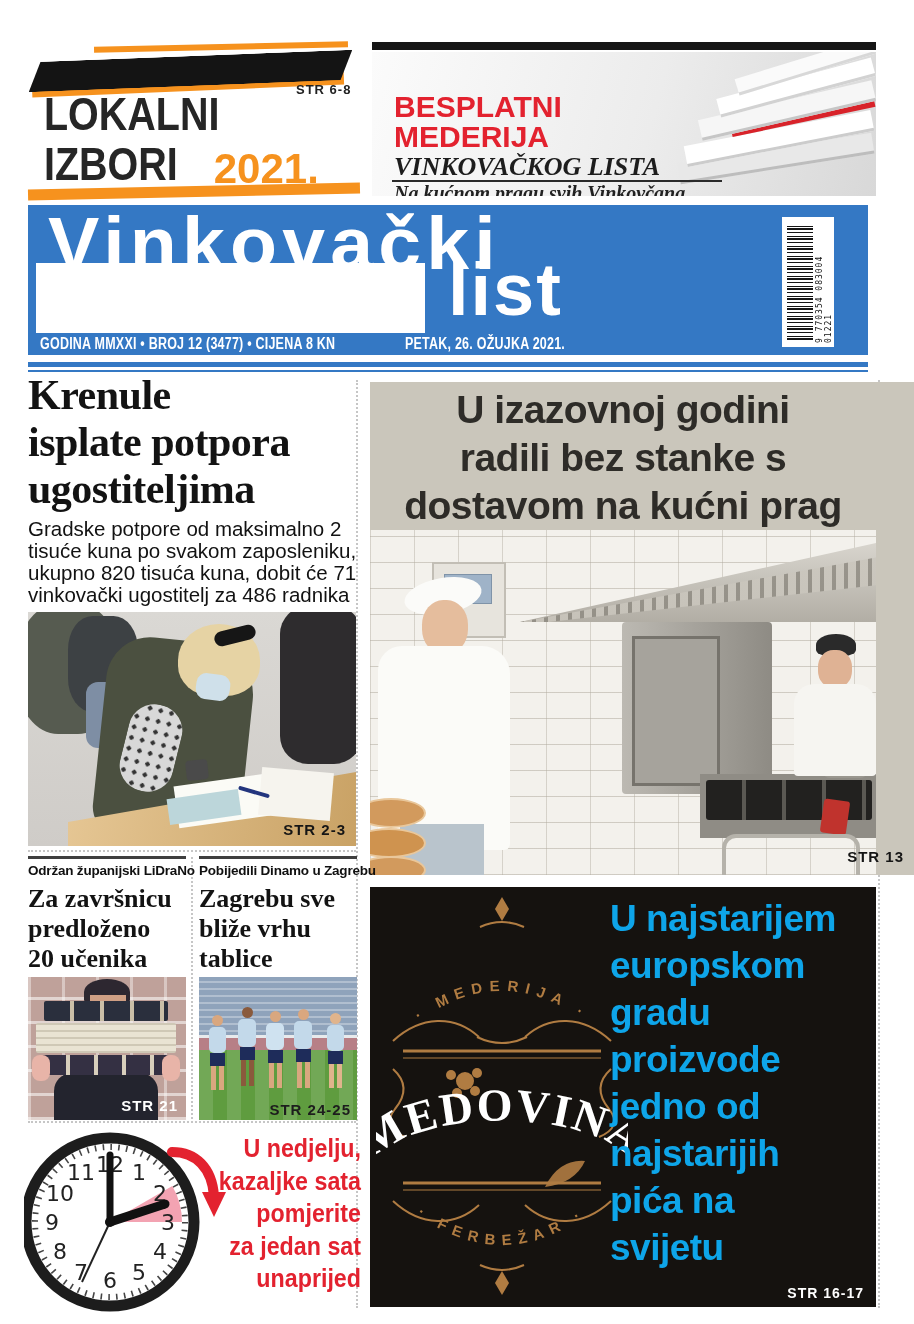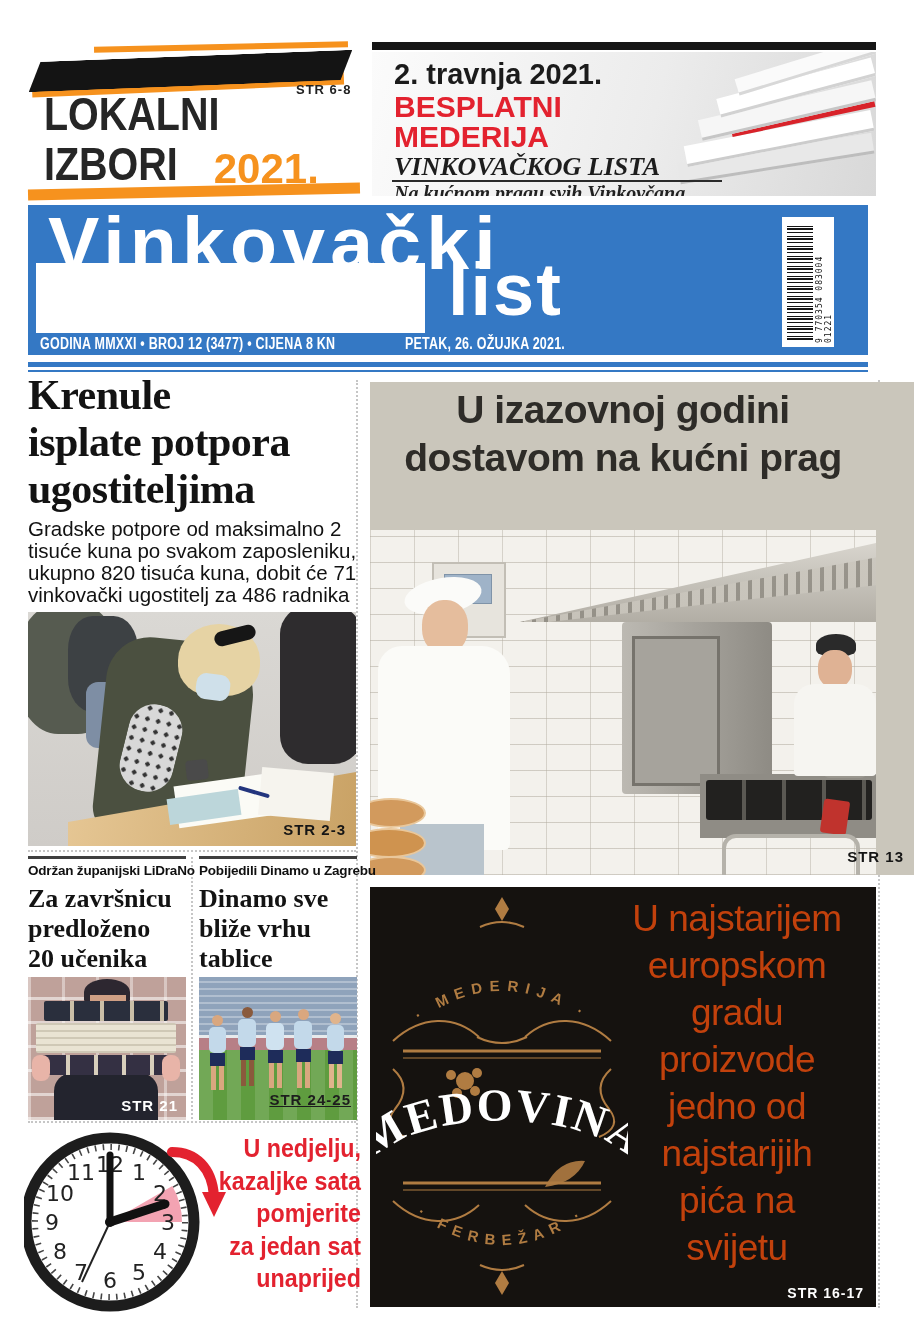--- a/index.html
+++ b/index.html
@@ -25,21 +25,21 @@
   .kicker{font-size:13.5px;font-weight:800;color:#101010;letter-spacing:-.2px;white-space:nowrap;}
   .mini-headline div{font-family:"Liberation Serif",serif;font-weight:800;font-size:26px;line-height:30px;color:#131313;}
   .str-label{font-weight:700;font-size:15px;letter-spacing:1px;color:#151515;}
   .str-label.light{color:#fff;}
   .dotted-v{border-left:2px dotted #c6c6c6;width:0;}
   .dotted-h{border-top:2px dotted #c6c6c6;height:0;}
   
   .clock-lines div{font-size:25px;line-height:32.5px;font-weight:800;color:#E3222F;text-align:right;transform:scaleX(.93);transform-origin:right;}
   
   .ad{background:#15120F;}
-  .ad-headline div{font-size:37px;line-height:47px;font-weight:400;color:#c2410c;text-align:center;letter-spacing:-.5px;}
+  .ad-headline div{font-size:37px;line-height:47px;font-weight:700;color:#0ea5e9;text-align:left;letter-spacing:-.5px;}
   
   .photo{overflow:hidden;}
   .barcode-bars{background:repeating-linear-gradient(0deg,#161616 0 2px,#fff 2px 3px,#161616 3px 4px,#fff 4px 7px,#161616 7px 8px,#fff 8px 10px);}
   .vtext{writing-mode:vertical-rl;transform:rotate(180deg);font-family:"DejaVu Sans Mono",monospace;font-size:8px;color:#111;letter-spacing:1px;}
 </style>
 </head>
 <body>
 
 <div id="page">
 
@@ -61,21 +61,20 @@
     <div class="abs photo" style="left:0;top:10px;width:504px;height:144px;background:linear-gradient(105deg,#fbfbfb 0%,#ececec 55%,#d8d8d8 100%);">
 
       <div class="abs" style="left:300px;top:0;width:204px;height:144px;">
         <div class="abs" style="left:6px;top:96px;width:196px;height:18px;background:#e8e8e8;border-bottom:3px solid #bdbdbd;transform:rotate(-9deg);"></div>
         <div class="abs" style="left:12px;top:76px;width:190px;height:18px;background:#fff;border-bottom:3px solid #cccccc;transform:rotate(-11deg);"></div>
         <div class="abs" style="left:58px;top:60px;width:146px;height:10px;background:#D8232A;transform:rotate(-12deg);"></div>
         <div class="abs" style="left:26px;top:48px;width:178px;height:18px;background:#f6f6f6;border-bottom:3px solid #c6c6c6;transform:rotate(-13deg);"></div>
         <div class="abs" style="left:44px;top:26px;width:160px;height:16px;background:#fff;border-bottom:3px solid #d2d2d2;transform:rotate(-15deg);"></div>
         <div class="abs" style="left:62px;top:6px;width:142px;height:14px;background:#fafafa;border-bottom:3px solid #d8d8d8;transform:rotate(-17deg);"></div>
       </div>
-      <div class="abs" style="left:22px;top:6px;font-size:29px;font-weight:800;color:#1b1b1b;">2. travnja 2021.</div>
       <div class="abs red" style="left:22px;top:38px;font-size:30px;font-weight:800;">BESPLATNI</div>
       <div class="abs red" style="left:22px;top:68px;font-size:30px;font-weight:800;">MEDERIJA</div>
       <div class="abs serif" style="left:22px;top:100px;font-size:26px;font-weight:700;font-style:italic;color:#1d1d1d;">VINKOVAČKOG LISTA</div>
       <div class="abs" style="left:20px;top:128px;width:330px;height:2px;background:#2a2a2a;"></div>
       <div class="abs serif" style="left:22px;top:130px;font-size:20px;font-weight:700;font-style:italic;color:#222;">Na kućnom pragu svih Vinkovčana</div>
     </div>
   </section>
 
   <header class="abs masthead" style="left:28px;top:205px;width:840px;height:150px;">
     <div class="abs mast-title" style="left:20px;top:-4px;font-size:74px;">Vinkovački</div>
@@ -156,20 +155,21 @@
     <div class="abs" style="left:-14px;top:416px;width:66px;height:26px;background:#d29a5d;border-radius:50%;border:2px solid #e9c79b;"></div>
     <div class="abs" style="left:-18px;top:446px;width:70px;height:26px;background:#cf934f;border-radius:50%;border:2px solid #e9c79b;"></div>
     <div class="abs" style="left:-14px;top:474px;width:66px;height:24px;background:#d29a5d;border-radius:50%;border:2px solid #e9c79b;"></div>
 
     <div class="abs" style="left:446px;top:252px;width:40px;height:22px;background:#2a2a2a;border-radius:50% 50% 30% 30%;"></div>
     <div class="abs" style="left:448px;top:268px;width:34px;height:38px;background:#dfb294;border-radius:45%;"></div>
     <div class="abs" style="left:424px;top:302px;width:82px;height:92px;background:#f6f5f1;border-radius:20px 20px 4px 4px;"></div>
 
     <div class="feature-headline" style="position:absolute;left:0;top:4px;width:506px;">
         <div>U izazovnoj godini</div>
+        <div>radili bez stanke s</div>
         <div>dostavom na kućni prag</div>
       </div>
     <div class="abs str-label" style="right:12px;bottom:10px;margin-left:28px;">STR 13</div>
   </article>
 
   <section class="abs" style="left:28px;top:856px;width:158px;height:304px;">
     <div class="abs kicker-rule" style="left:0;top:0;width:158px;"></div>
     <div class="abs kicker" style="left:0;top:7px;">Održan županijski LiDraNo</div>
     <div class="mini-headline" style="position:absolute;left:0;top:28px;width:158px;">
         <div>Za završnicu</div>
@@ -186,21 +186,21 @@
       <div class="abs" style="left:4px;top:78px;width:18px;height:26px;background:#e8b4a8;border-radius:8px;"></div>
       <div class="abs" style="left:134px;top:78px;width:18px;height:26px;background:#e8b4a8;border-radius:8px;"></div>
       <div class="abs str-label light" style="right:8px;bottom:6px;">STR 21</div>
     </div>
   </section>
 
   <section class="abs" style="left:199px;top:856px;width:158px;height:264px;">
     <div class="abs kicker-rule" style="left:0;top:0;width:158px;"></div>
     <div class="abs kicker" style="left:0;top:7px;">Pobijedili Dinamo u Zagrebu</div>
     <div class="mini-headline" style="position:absolute;left:0;top:28px;width:158px;">
-        <div>Dinamo sve</div>
+        <div>Zagrebu sve</div>
         <div>bliže vrhu</div>
         <div>tablice</div>
       </div>
     <div class="abs photo" style="left:0;top:121px;width:158px;height:143px;background:#5f9c3f;">
       <div class="abs" style="left:0;top:0;width:158px;height:62px;background-color:#8fa3bb;background-image:repeating-linear-gradient(0deg,rgba(255,255,255,.3) 0 2px,transparent 2px 7px);"></div>
       <div class="abs" style="left:0;top:58px;width:158px;height:3px;background:#e8eaec;"></div>
       <div class="abs" style="left:0;top:61px;width:158px;height:12px;background:#b77f86;"></div>
       <div class="abs" style="left:0;top:73px;width:158px;height:70px;background:repeating-linear-gradient(90deg,rgba(255,255,255,.12) 0 14px,transparent 14px 28px);"></div>
 
       <div class="abs" style="left:8px;top:38px;width:20px;height:80px;">
@@ -226,21 +226,21 @@
         <div style="width:18px;height:28px;background:#c3d9ea;border-radius:5px;margin:1px auto 0;"></div>
         <div style="width:15px;height:13px;background:#1e2c5a;margin:0 auto;"></div>
         <div style="width:13px;height:26px;margin:0 auto;background:linear-gradient(90deg,#d9a77f 0 5px,transparent 5px 8px,#d9a77f 8px 13px);"></div>
       </div>
       <div class="abs" style="left:126px;top:36px;width:20px;height:82px;">
         <div style="width:11px;height:11px;background:#e0b48c;border-radius:50%;margin:0 auto;"></div>
         <div style="width:17px;height:26px;background:#c3d9ea;border-radius:5px;margin:1px auto 0;"></div>
         <div style="width:15px;height:13px;background:#1e2c5a;margin:0 auto;"></div>
         <div style="width:13px;height:24px;margin:0 auto;background:linear-gradient(90deg,#e0b48c 0 5px,transparent 5px 8px,#e0b48c 8px 13px);"></div>
       </div>
-      <div class="abs str-label" style="right:6px;bottom:12px;color:#1d1d1d;text-decoration:underline;">STR 24-25</div>
+      <div class="abs str-label" style="right:6px;bottom:2px;color:#1d1d1d;">STR 24-25</div>
     </div>
   </section>
 
   <section class="abs" style="left:24px;top:1122px;width:340px;height:186px;">
     <svg width="224" height="200" viewBox="0 0 224 200" style="position:absolute;left:0;top:0;">
       <circle cx="86" cy="100" r="84" fill="#fff" stroke="#1d1d1d" stroke-width="11"></circle>
       <circle cx="86" cy="100" r="75" fill="none" stroke="#444" stroke-width="6" stroke-dasharray="1.6 6.25"></circle>
       <path d="M86,100 L148.3,64 A72,72 0 0 1 158,100 Z" fill="#F3A3B2"></path>
       <g font-family="DejaVu Sans, sans-serif" font-size="22" fill="#222" text-anchor="middle">
         <text x="86" y="50">12</text>

